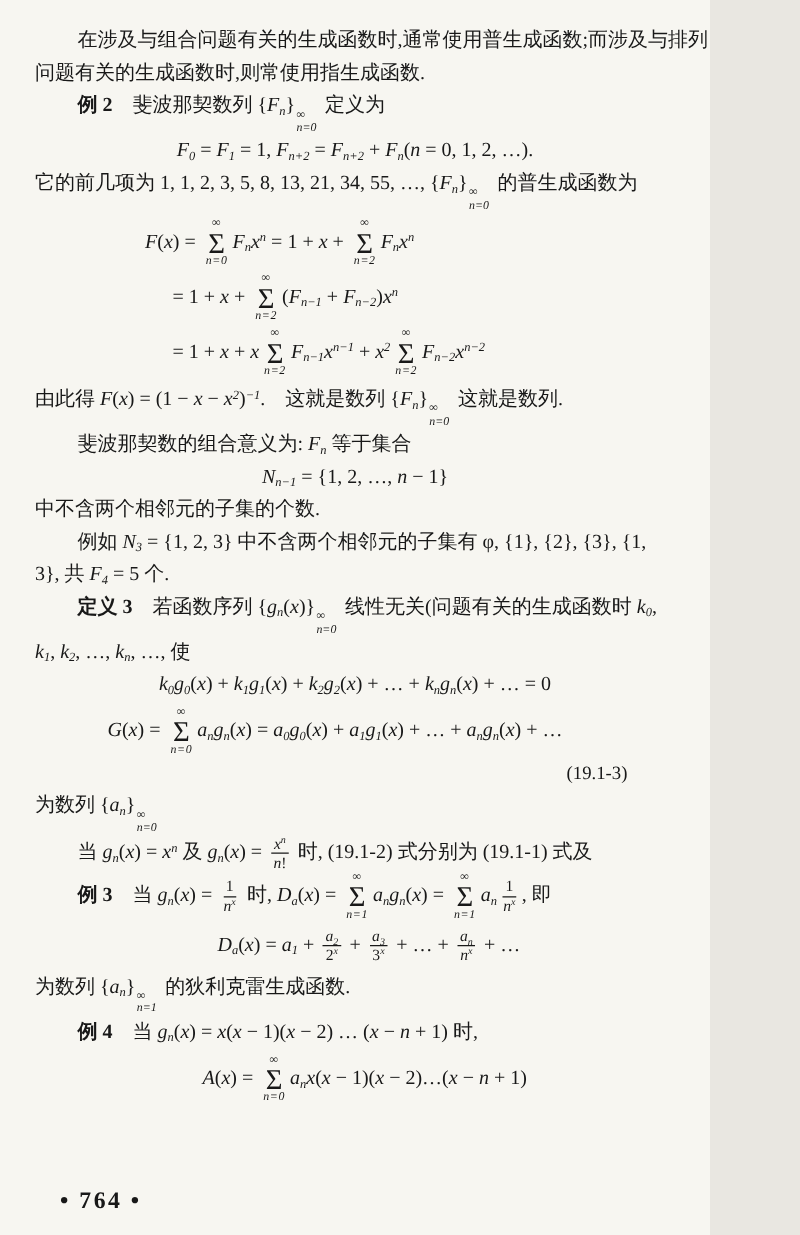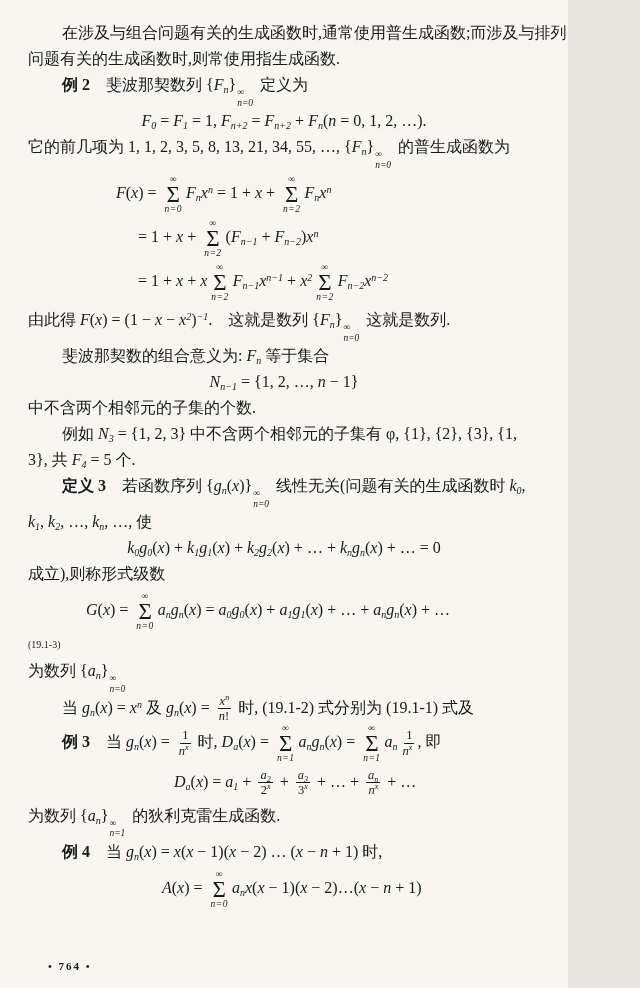--- a/index.html
+++ b/index.html
@@ -6,41 +6,41 @@
   body{background:#e9e7e1;}
   .page{
     width:568px;height:988px;box-sizing:border-box;position:relative;
     background:#f7f6f1;color:#181818;overflow:hidden;
     padding:20px 28px 0 28px;
     font-family:"Liberation Serif","DejaVu Serif",serif;
   }
   .line{white-space:nowrap;font-size:16px;line-height:26px;}
   .ind{padding-left:34px;}
   .ctr{text-align:center;}
-  .rt{padding-right:38px;margin-top:-4px;font-size:10px;}
+  .rt{text-align:right;padding-right:38px;margin-top:-4px;font-size:15px;}
   .meq{margin:5px 0;}
   .eq1{padding-left:88px;}
   .eq2{padding-left:110px;}
   .eqg{padding-left:58px;}
   .eqd{padding-left:146px;}
   .eqa{padding-left:134px;}
   .bld{font-weight:bold;}
   .it{font-style:italic;}
   sub,sup{font-size:10px;font-style:italic;line-height:0;}
   sub{vertical-align:-3px;}
   sup{vertical-align:5px;}
   .sum{display:inline-flex;flex-direction:column;align-items:center;vertical-align:middle;line-height:1;margin:0 4px;}
   .sum .sl{font-size:9.5px;font-style:italic;letter-spacing:.5px;line-height:9px;}
   .sum .sg{font-size:23px;line-height:21px;font-style:normal;}
   .stk{display:inline-flex;flex-direction:column;align-items:flex-start;vertical-align:-5px;line-height:1;font-size:9.5px;font-style:italic;margin:0 3px 0 1px;row-gap:1px;}
-  .fr{display:inline-flex;flex-direction:column;align-items:flex-end;vertical-align:middle;line-height:1.15;font-size:12.5px;margin:0 3px;}
+  .fr{display:inline-flex;flex-direction:column;align-items:center;vertical-align:middle;line-height:1.15;font-size:12.5px;margin:0 3px;}
   .fr .fn{border-bottom:1px solid #181818;padding:0 2px;}
   .fr .fd{padding:0 2px;}
   .fr sub,.fr sup{font-size:8px;}
-  .pagenum{position:absolute;left:48px;bottom:16px;font-weight:bold;font-size:11px;letter-spacing:2px;margin-top:24px;}
+  .pagenum{position:absolute;left:48px;bottom:16px;font-weight:bold;font-size:19px;letter-spacing:2px;margin-top:24px;}
 </style>
 </head>
 <body>
 
 <div class="page" style="background: rgb(247, 246, 241); color: rgb(24, 24, 24);">
   <div class="line ind"><span>在涉及与组合问题有关的生成函数时,通常使用普生成函数;而涉及与排列</span></div>
   <div class="line"><span>问题有关的生成函数时,则常使用指生成函数.</span></div>
   <div class="line ind"><span class="bld">例 2</span><span>　斐波那契数列 {</span><span class="it">F</span><sub>n</sub><span>}</span><span class="stk">
         <span>∞</span>
         <span>n=0</span>
@@ -81,21 +81,20 @@
   <div class="line ctr"><span class="it">N</span><sub>n−1</sub><span> = {1, 2, …, </span><span class="it">n</span><span> − 1}</span></div>
   <div class="line"><span>中不含两个相邻元的子集的个数.</span></div>
   <div class="line ind"><span>例如 </span><span class="it">N</span><sub>3</sub><span> = {1, 2, 3} 中不含两个相邻元的子集有 φ, {1}, {2}, {3}, {1,</span></div>
   <div class="line"><span>3}, 共 </span><span class="it">F</span><sub>4</sub><span> = 5 个.</span></div>
   <div class="line ind"><span class="bld">定义 3</span><span>　若函数序列 {</span><span class="it">g</span><sub>n</sub><span>(</span><span class="it">x</span><span>)}</span><span class="stk">
         <span>∞</span>
         <span>n=0</span>
       </span><span> 线性无关(问题有关的生成函数时 </span><span class="it">k</span><sub>0</sub><span>,</span></div>
   <div class="line"><span class="it">k</span><sub>1</sub><span>, </span><span class="it">k</span><sub>2</sub><span>, …, </span><span class="it">k</span><sub>n</sub><span>, …, 使</span></div>
   <div class="line ctr"><span class="it">k</span><sub>0</sub><span class="it">g</span><sub>0</sub><span>(</span><span class="it">x</span><span>) + </span><span class="it">k</span><sub>1</sub><span class="it">g</span><sub>1</sub><span>(</span><span class="it">x</span><span>) + </span><span class="it">k</span><sub>2</sub><span class="it">g</span><sub>2</sub><span>(</span><span class="it">x</span><span>) + … + </span><span class="it">k</span><sub>n</sub><span class="it">g</span><sub>n</sub><span>(</span><span class="it">x</span><span>) + … = 0</span></div>
-  <div class="line"><span>成立),则称形式级数</span></div>
   <div class="line meq eqg"><span class="it">G</span><span>(</span><span class="it">x</span><span>) = </span><span class="sum">
         <span class="sl">∞</span>
         <span class="sg">Σ</span>
         <span class="sl">n=0</span>
       </span><span class="it">a</span><sub>n</sub><span class="it">g</span><sub>n</sub><span>(</span><span class="it">x</span><span>) = </span><span class="it">a</span><sub>0</sub><span class="it">g</span><sub>0</sub><span>(</span><span class="it">x</span><span>) + </span><span class="it">a</span><sub>1</sub><span class="it">g</span><sub>1</sub><span>(</span><span class="it">x</span><span>) + … + </span><span class="it">a</span><sub>n</sub><span class="it">g</span><sub>n</sub><span>(</span><span class="it">x</span><span>) + …</span></div>
   <div class="line rt"><span>(19.1-3)</span></div>
   <div class="line"><span>为数列 {</span><span class="it">a</span><sub>n</sub><span>}</span><span class="stk">
         <span>∞</span>
         <span>n=0</span>
       </span></div>

